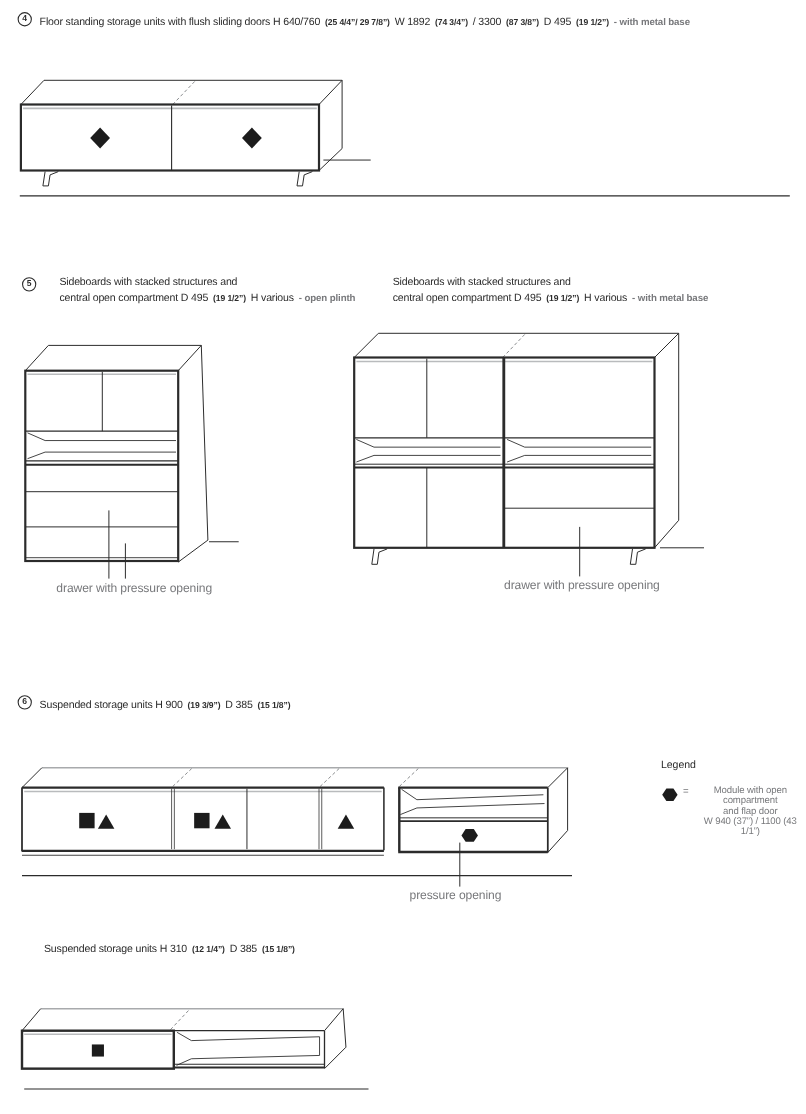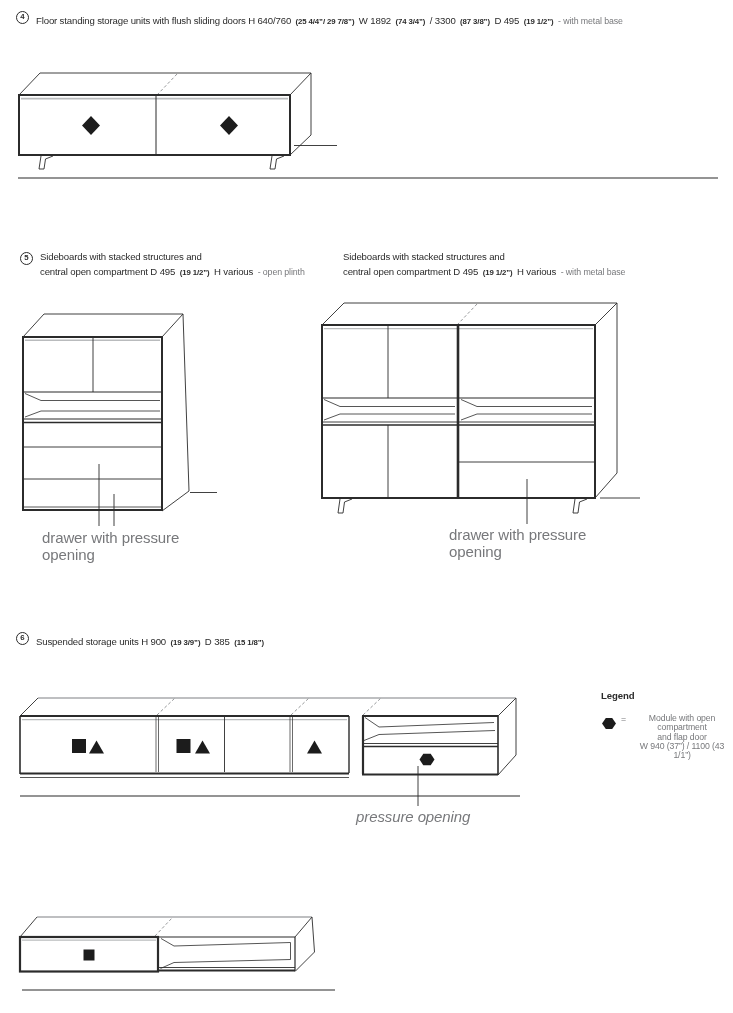--- a/index.html
+++ b/index.html
@@ -6,27 +6,27 @@
   .page{position:relative;width:733px;height:1013px;background:#ffffff;
         font-family:"Liberation Sans",sans-serif;color:#2b2b2b;overflow:hidden;}
   .art{position:absolute;left:0;top:0;}
   .hdr{position:absolute;display:flex;align-items:flex-start;white-space:nowrap;}
   .circ{width:11px;height:11px;border:1.2px solid #2b2b2b;border-radius:50%;
         display:inline-flex;align-items:center;justify-content:center;
         font-size:7.8px;font-weight:bold;margin-right:7px;flex:none;line-height:1;
         margin-top:0.5px;}
   .b{font-weight:normal;font-size:9.6px;letter-spacing:-0.15px;}
   .sm{font-weight:bold;font-size:7.8px;letter-spacing:-0.1px;}
-  .gray{color:#77787b;font-weight:normal;font-size:8.8px;letter-spacing:-0.1px;}
+  .gray{color:#77787b;font-weight:bold;font-size:8.8px;letter-spacing:-0.1px;}
   .hlines{display:flex;flex-direction:column;}
-  .hlines .ln{line-height:12.5px;}
-  .lbl{position:absolute;font-size:15px;color:#77787b;
+  .hlines .ln{line-height:12.5px;margin-left:14px;}
+  .lbl{position:absolute;font-size:11px;color:#77787b;text-align:center;
        letter-spacing:-0.1px;}
   .legend{position:absolute;left:601px;top:690px;width:132px;}
-  .legend-title{font-weight:bold;font-size:9.6px;letter-spacing:-0.1px;}
+  .legend-title{font-weight:normal;font-size:9.6px;letter-spacing:-0.1px;}
   .legend-row{display:flex;align-items:flex-start;margin-top:13px;}
   .legend-row .hexwrap{flex:none;margin-top:2px;}
   .legend-row .eq{margin:0 5px 0 4px;font-size:8.8px;color:#77787b;}
   .legend-lines{display:flex;flex-direction:column;text-align:center;}
   .legend-lines .ln{font-size:8.7px;color:#77787b;line-height:9.3px;letter-spacing:-0.1px;}
 </style>
 </head>
 <body>
 
 <div class="page">
@@ -201,24 +201,32 @@
   <div class="hdr" style="left:16px;top:631px;">
     <span class="circ">6</span>
     <span>
       <span class="b">Suspended storage units H 900</span>
       <span class="sm">(19 3/9”)</span>
       <span class="b">D 385</span>
       <span class="sm">(15 1/8”)</span>
     </span>
   </div>
 
+  <div class="hdr" style="left:40px;top:852px;">
+    <span>
+      <span class="b">Suspended storage units H 310</span>
+      <span class="sm">(12 1/4”)</span>
+      <span class="b">D 385</span>
+      <span class="sm">(15 1/8”)</span>
+    </span>
+  </div>
 
   <div class="lbl" style="left:42px;top:529px;width:160px;">drawer with pressure opening</div>
   <div class="lbl" style="left:449px;top:526px;width:160px;">drawer with pressure opening</div>
-  <div class="lbl" style="left:356px;top:808px;width:160px;font-style:italic;">pressure opening</div>
+  <div class="lbl" style="left:334px;top:808px;width:160px;">pressure opening</div>
 
   <div class="legend">
     <div class="legend-title">Legend</div>
     <div class="legend-row">
       <span class="hexwrap">
         <svg width="16" height="13" viewBox="0 0 16 13">
           <path d="M1 6.5 L4.8 0.9 L11.2 0.9 L15 6.5 L11.2 12.1 L4.8 12.1 Z" fill="#1c1c1c"></path>
         </svg>
       </span>
       <span class="eq">=</span>

